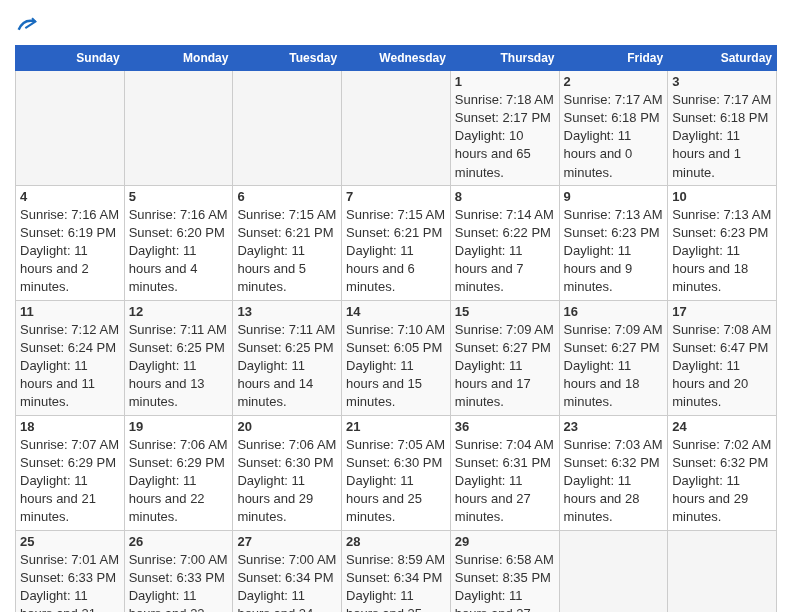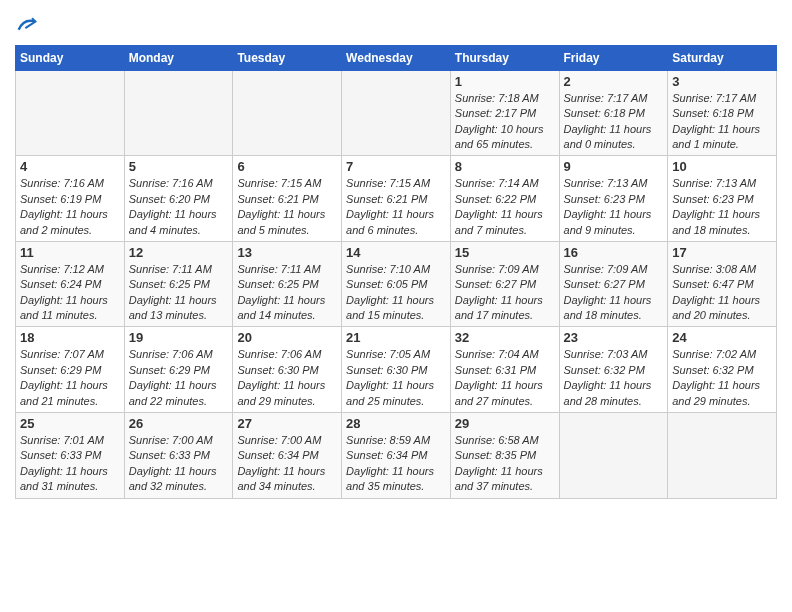--- a/index.html
+++ b/index.html
@@ -56,21 +56,21 @@
       width: 100%;
       border-collapse: collapse;
       table-layout: fixed;
     }
     th {
       background-color: #2962c4;
       color: #fff;
       font-size: 12px;
       font-weight: bold;
       padding: 5px 4px;
-      text-align: left;
+      text-align: right;
       border: 1px solid #2962c4;
     }
     td {
       vertical-align: top;
       border: 1px solid #ccc;
       padding: 3px 4px;
       font-size: 9.5px;
       color: #333;
       height: 82px;
     }
@@ -78,24 +78,23 @@
       background: #f5f5f5;
     }
     .day-num {
       font-size: 13px;
       font-weight: bold;
       color: #333;
       display: block;
       margin-bottom: 2px;
     }
     .day-info {
-      font-size: 11px;
+      font-size: 13px;
       color: #333;
       line-height: 1.4;
-      font-style: italic;
     }
     tr:nth-child(even) td:not(.empty) {
       background: #fff;
     }
     tr.row-odd td:not(.empty) {
       background: #f9f9f9;
     }
   </style>
 </head>
 <body>
@@ -204,42 +203,42 @@
           <td>
             <span class="day-num">15</span>
             <div class="day-info"><span>Sunrise: 7:09 AM</span><br><span>Sunset: 6:27 PM</span><br><span>Daylight: 11 hours and 17 minutes.</span></div>
           </td>
           <td>
             <span class="day-num">16</span>
             <div class="day-info"><span>Sunrise: 7:09 AM</span><br><span>Sunset: 6:27 PM</span><br><span>Daylight: 11 hours and 18 minutes.</span></div>
           </td>
           <td>
             <span class="day-num">17</span>
-            <div class="day-info"><span>Sunrise: 3:08 AM</span><br><span>Sunset: 6:47 PM</span><br><span>Daylight: 11 hours and 20 minutes.</span></div>
+            <div class="day-info"><span>Sunrise: 7:08 AM</span><br><span>Sunset: 6:47 PM</span><br><span>Daylight: 11 hours and 20 minutes.</span></div>
           </td>
         </tr>
         <tr>
           <td>
             <span class="day-num">18</span>
             <div class="day-info"><span>Sunrise: 7:07 AM</span><br><span>Sunset: 6:29 PM</span><br><span>Daylight: 11 hours and 21 minutes.</span></div>
           </td>
           <td>
             <span class="day-num">19</span>
             <div class="day-info"><span>Sunrise: 7:06 AM</span><br><span>Sunset: 6:29 PM</span><br><span>Daylight: 11 hours and 22 minutes.</span></div>
           </td>
           <td>
             <span class="day-num">20</span>
             <div class="day-info"><span>Sunrise: 7:06 AM</span><br><span>Sunset: 6:30 PM</span><br><span>Daylight: 11 hours and 29 minutes.</span></div>
           </td>
           <td>
             <span class="day-num">21</span>
             <div class="day-info"><span>Sunrise: 7:05 AM</span><br><span>Sunset: 6:30 PM</span><br><span>Daylight: 11 hours and 25 minutes.</span></div>
           </td>
           <td>
-            <span class="day-num">32</span>
+            <span class="day-num">36</span>
             <div class="day-info"><span>Sunrise: 7:04 AM</span><br><span>Sunset: 6:31 PM</span><br><span>Daylight: 11 hours and 27 minutes.</span></div>
           </td>
           <td>
             <span class="day-num">23</span>
             <div class="day-info"><span>Sunrise: 7:03 AM</span><br><span>Sunset: 6:32 PM</span><br><span>Daylight: 11 hours and 28 minutes.</span></div>
           </td>
           <td>
             <span class="day-num">24</span>
             <div class="day-info"><span>Sunrise: 7:02 AM</span><br><span>Sunset: 6:32 PM</span><br><span>Daylight: 11 hours and 29 minutes.</span></div>
           </td>

